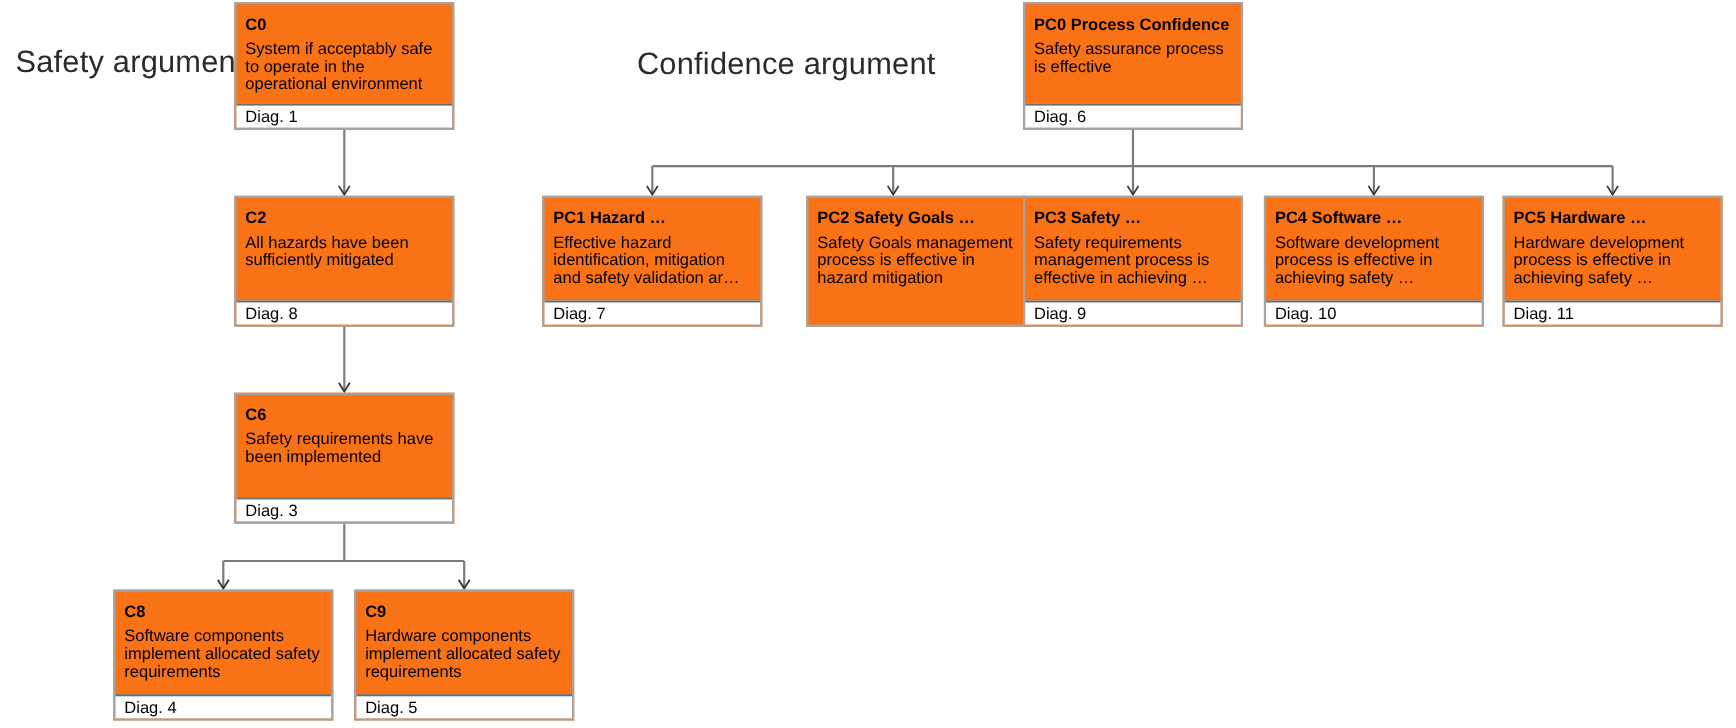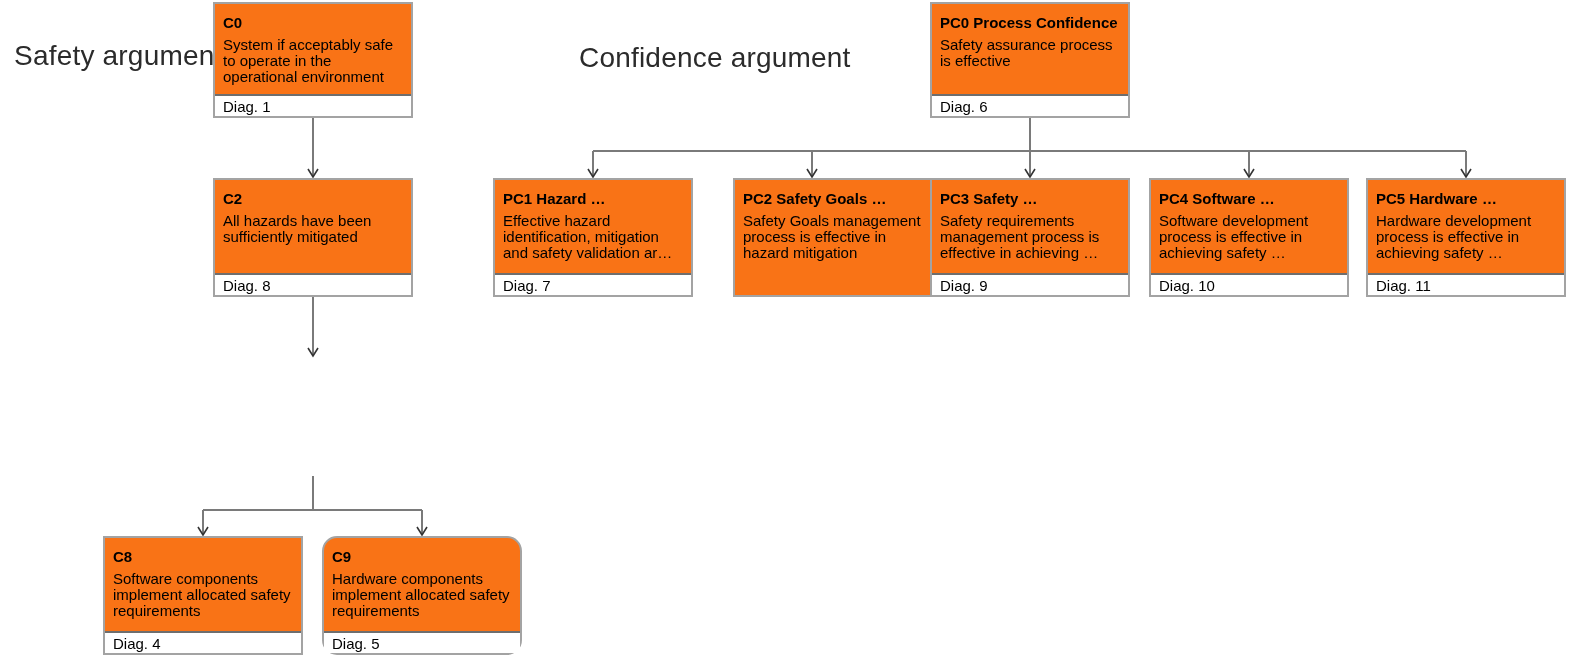--- a/index.html
+++ b/index.html
@@ -59,21 +59,21 @@
     padding: 2px 0 0 8px;
     line-height: 18px;
     background: #ffffff;
   }
 
   
   #node-c0  { left: 213px;  top: 2px;   height: 116px; }
   #node-c2  { left: 213px;  top: 178px; }
   #node-c6  { left: 213px;  top: 357px; }
   #node-c8  { left: 103px;  top: 536px; }
-  #node-c9  { left: 322px;  top: 536px; border-radius: 15px; }
+  #node-c9  { left: 322px;  top: 536px; }
   #node-pc0 { left: 930px;  top: 2px;   height: 116px; }
   #node-pc1 { left: 493px;  top: 178px; }
   #node-pc2 { left: 712px;  top: 178px; margin-left: 21px; }
   #node-pc3 { left: 930px;  top: 178px; }
   #node-pc4 { left: 1149px; top: 178px; }
   #node-pc5 { left: 1366px; top: 178px; }
 
   .edge-layer {
     position: absolute;
     left: 0; top: 0;
@@ -119,20 +119,25 @@
     <div class="node-body">System if acceptably safe to operate in the operational environment</div>
     <div class="node-footer">Diag. 1</div>
   </div>
 
   <div class="node" id="node-c2">
     <div class="node-title">C2</div>
     <div class="node-body">All hazards have been sufficiently mitigated</div>
     <div class="node-footer">Diag. 8</div>
   </div>
 
+  <div class="node" id="node-c6">
+    <div class="node-title">C6</div>
+    <div class="node-body">Safety requirements have been implemented</div>
+    <div class="node-footer">Diag. 3</div>
+  </div>
 
   <div class="node" id="node-c8">
     <div class="node-title">C8</div>
     <div class="node-body">Software components implement allocated safety requirements</div>
     <div class="node-footer">Diag. 4</div>
   </div>
 
   <div class="node" id="node-c9">
     <div class="node-title">C9</div>
     <div class="node-body">Hardware components implement allocated safety requirements</div>

